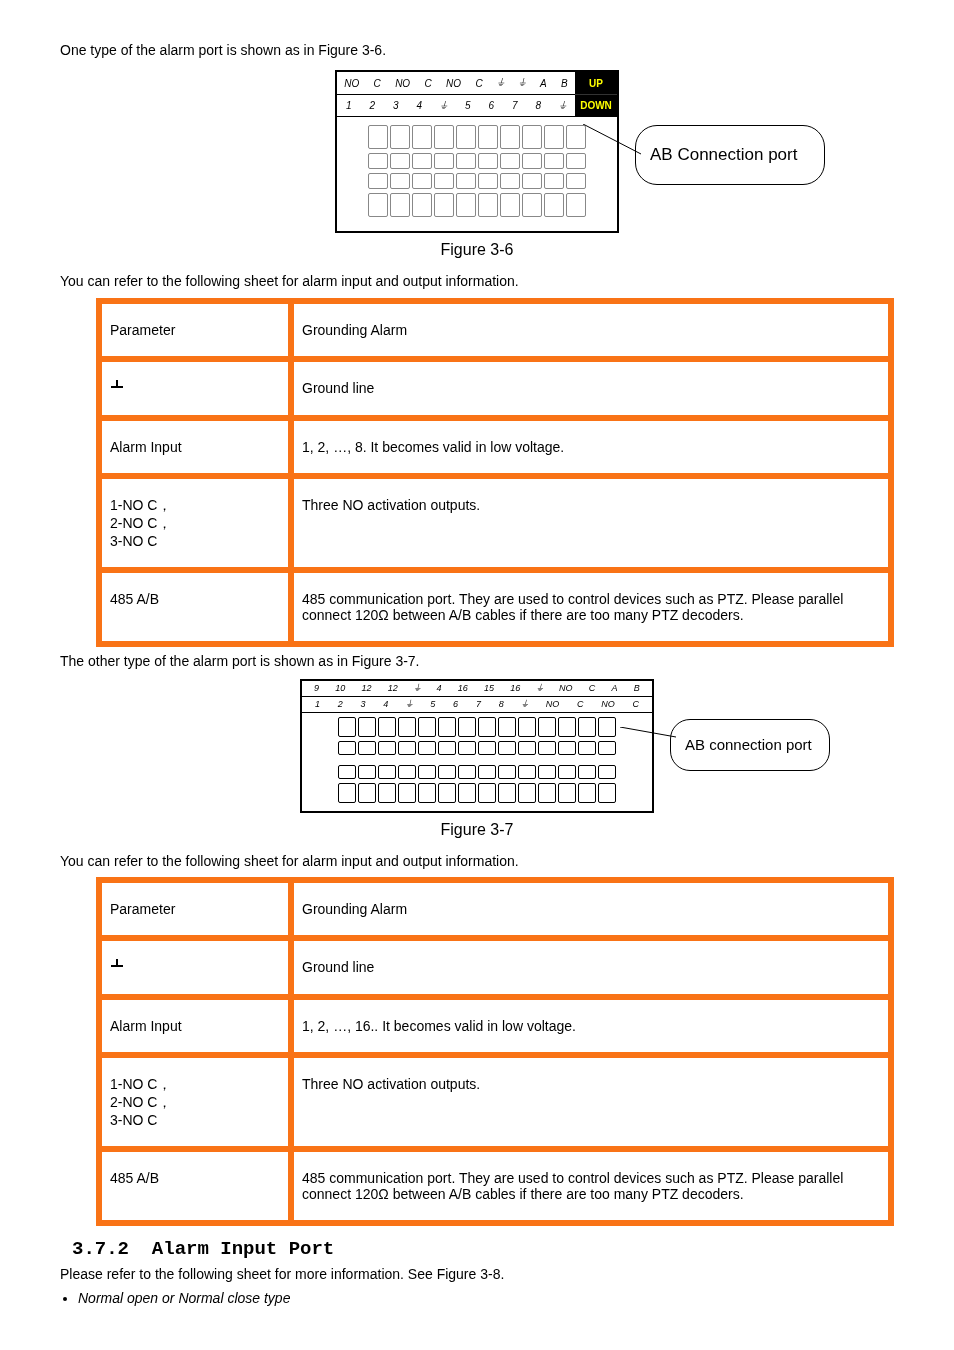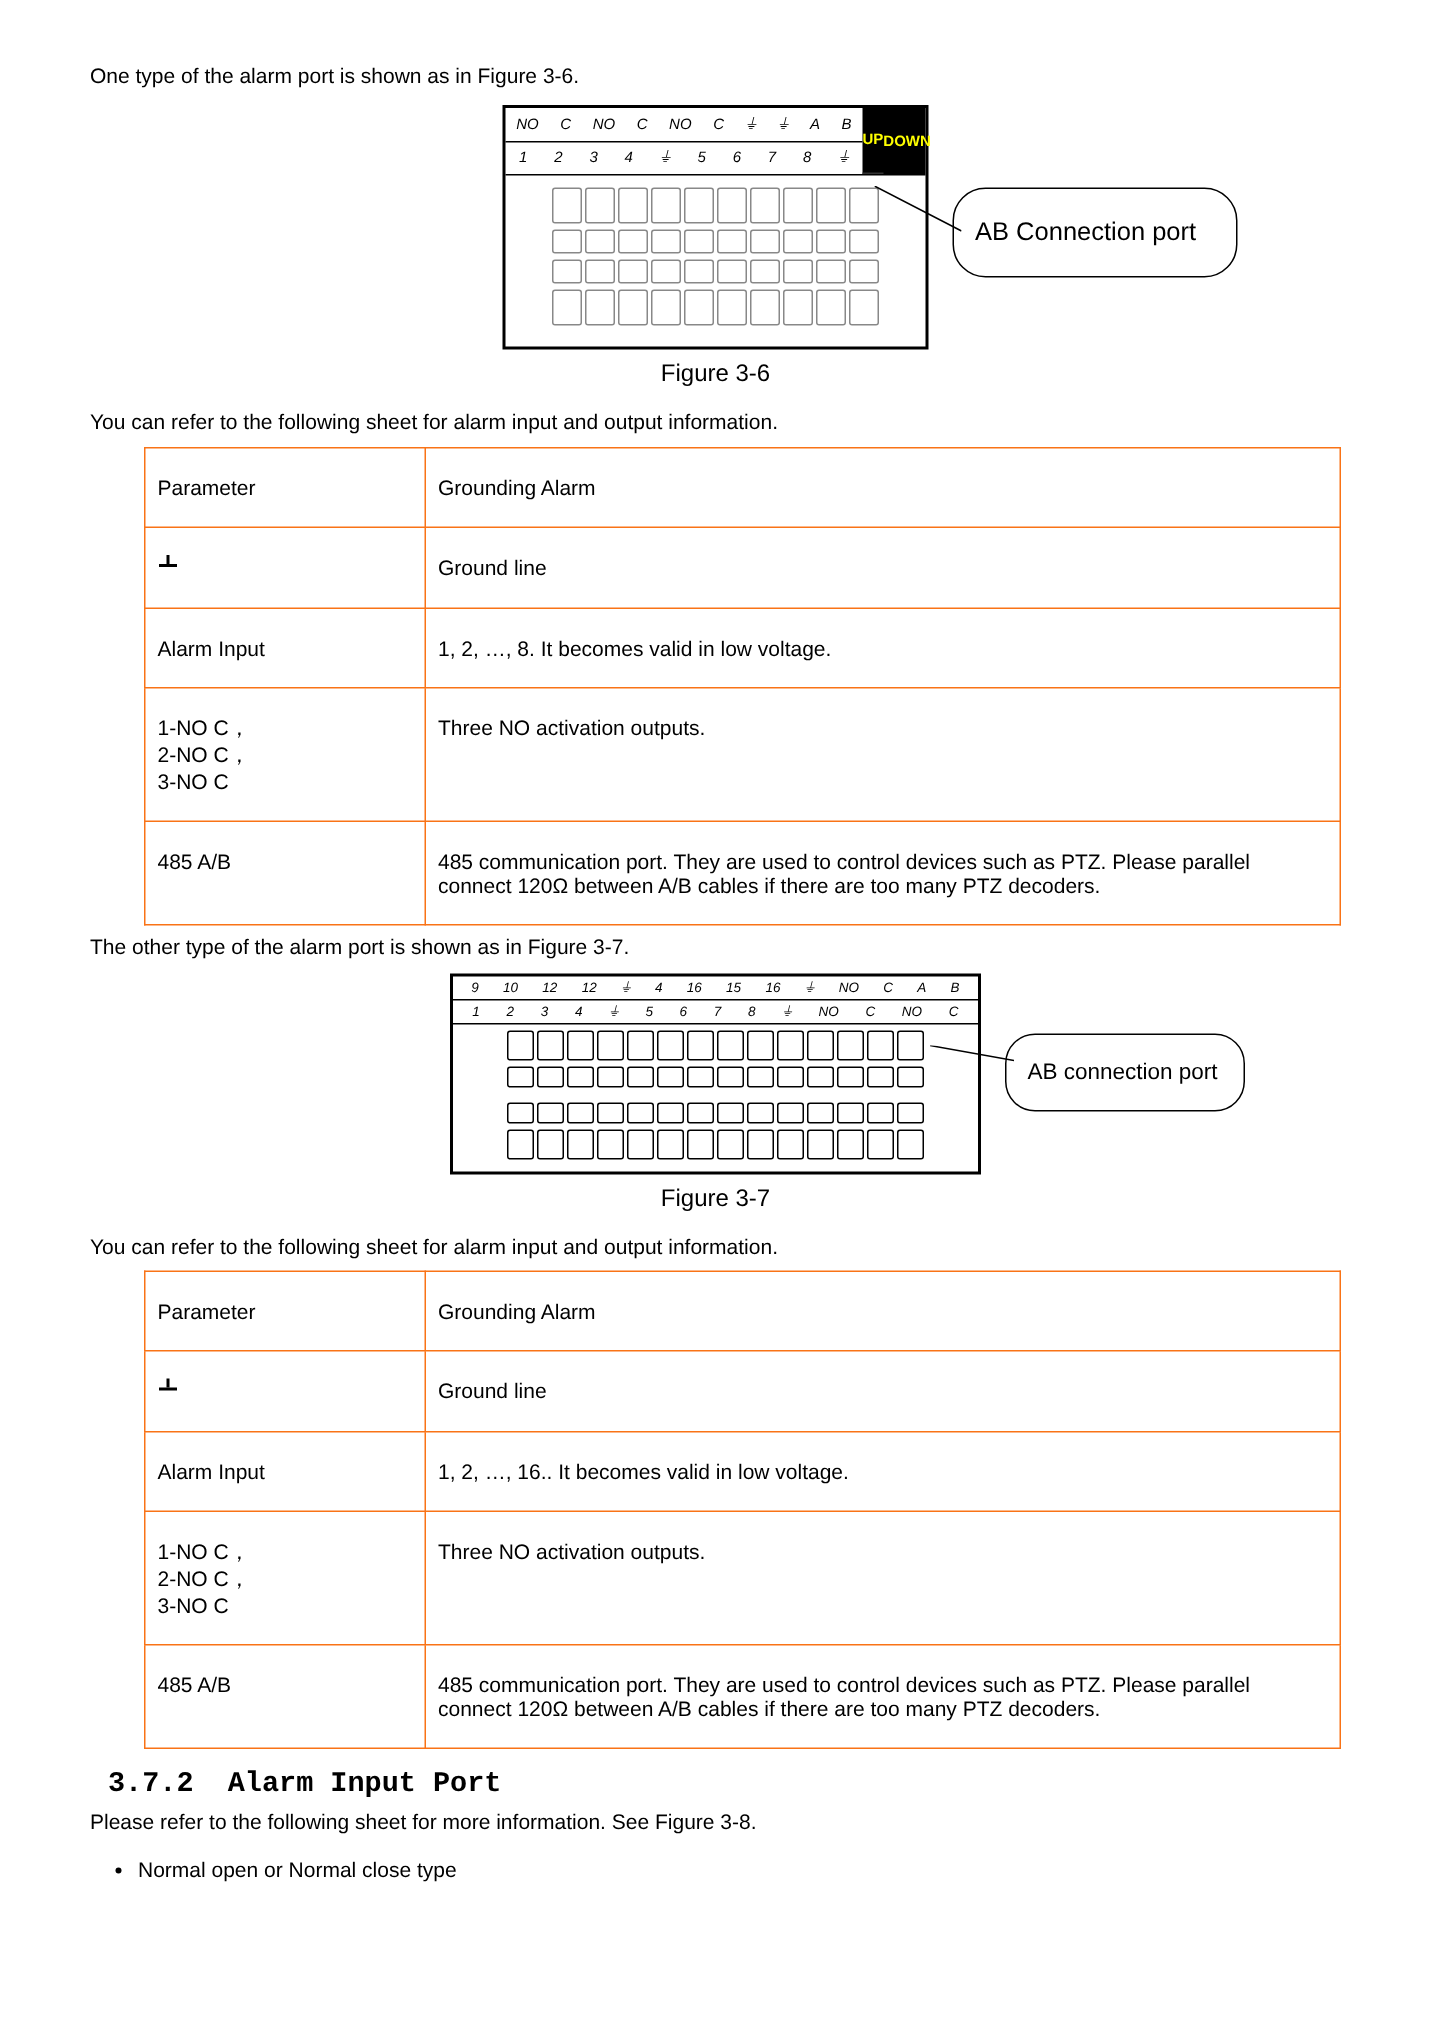--- a/index.html
+++ b/index.html
@@ -52,20 +52,21 @@
   .fig36-row1 span, .fig36-row2 span {
     display:inline-block;
     text-align:center;
     font-style: italic;
   }
   .fig36-right {
     width:42px;
     background:#000;
     color:#ff0;
     display:flex;
+    flex-direction:column;
     font-size:10px;
     font-weight:bold;
   }
   .fig36-right div {
     flex:1;
     display:flex;
     align-items:center;
     justify-content:center;
   }
   .fig36-right div:first-child { border-bottom:1px solid #333;}
@@ -124,21 +125,21 @@
     margin: 2px 0 12px 0;
   }
   table.param {
     border-collapse: collapse;
     width: 100%;
     margin: 4px 0 4px 36px;
     width: calc(100% - 36px);
     font-size:14px;
   }
   table.param td {
-    border:1px solid #f97316;
+    border:6px solid #f97316;
     padding:18px 8px;
     vertical-align: top;
   }
   table.param td.col1 {
     width:170px;
   }
   .ground-icon {
     display:inline-block;
     position:relative;
     width:14px;
@@ -212,21 +213,21 @@
     font-family: Liberation Mono, monospace;
     font-size:19px;
     font-weight:bold;
     margin: 12px 0 4px 12px;
   }
   ul.bullet {
     list-style: disc;
     margin:4px 0 0 18px;
     padding:0;
   }
-  ul.bullet li { margin:14px; }
+  ul.bullet li { margin:0;font-style:italic; }
 </style>
 </head>
 <body>
 
 <p class="para">One type of the alarm port is shown as in Figure 3-6.</p>
 
 <div class="fig36-wrap">
   <div class="fig36">
     <div class="fig36-box">
       <div class="fig36-header">

